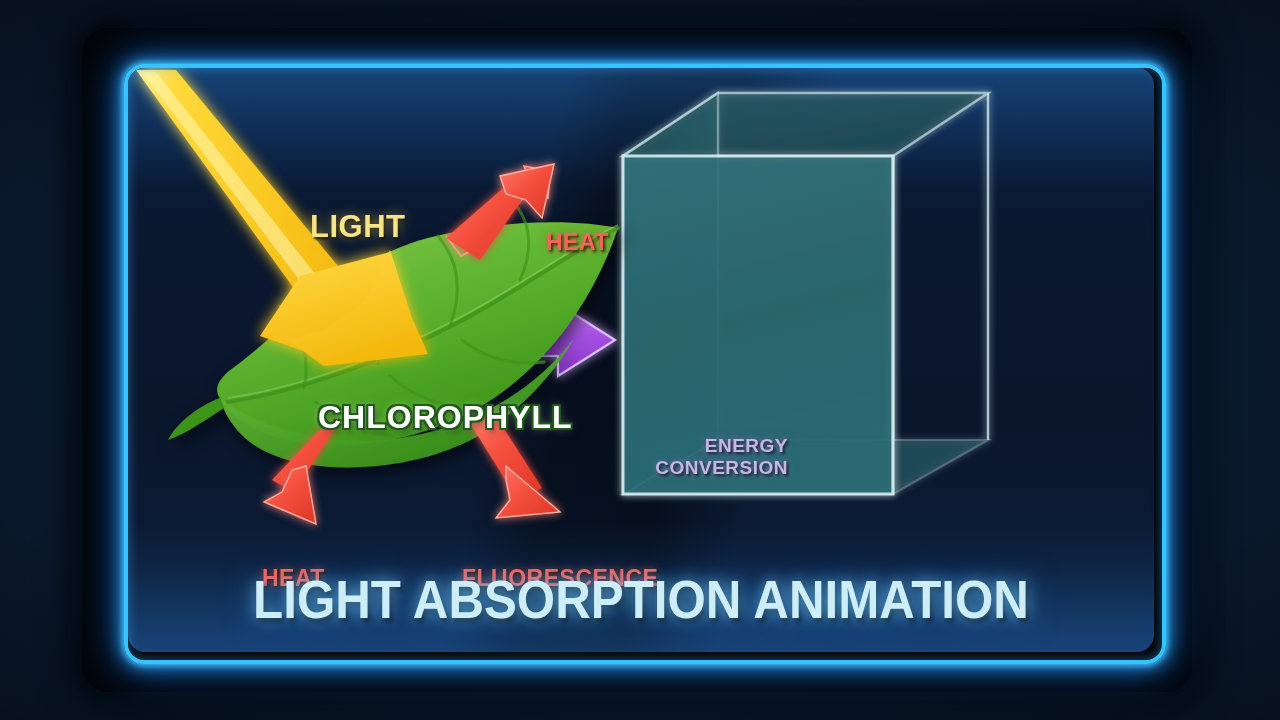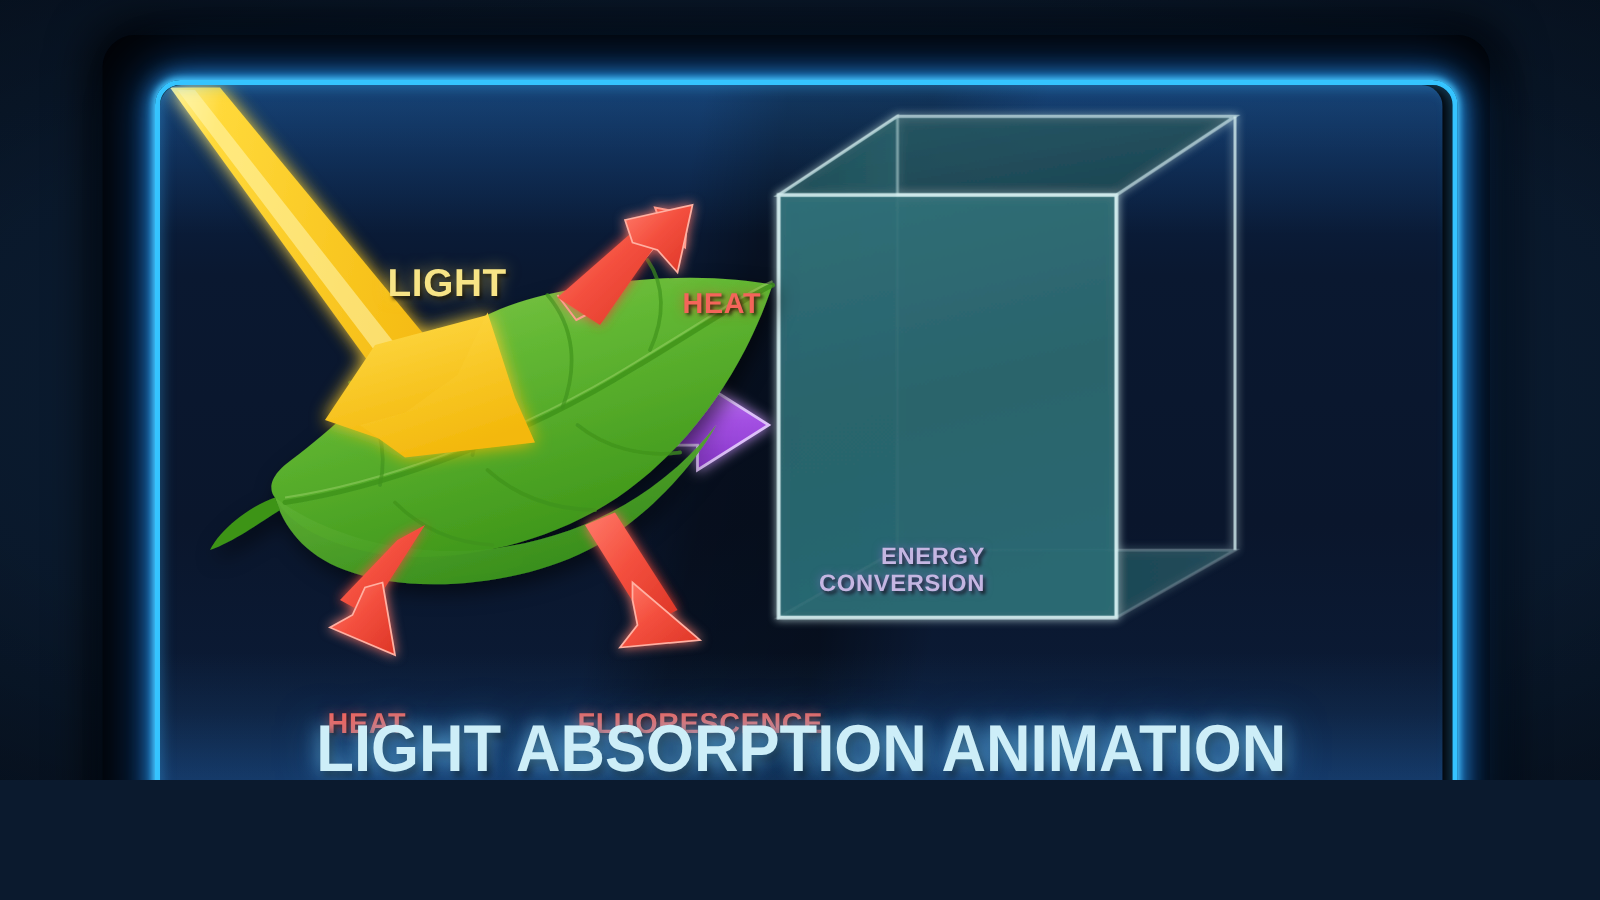--- a/index.html
+++ b/index.html
@@ -1,21 +1,21 @@
 <!DOCTYPE html>
 <html><head>
 <meta charset="utf-8">
 <style>
   html,body{margin:0;padding:0;}
   body{
     width:1280px;height:720px;overflow:hidden;
     background:#0b1a2e;
     font-family:"Liberation Sans", sans-serif;
   }
-  #stage{position:relative;width:1280px;height:624px;overflow:hidden;}
+  #stage{position:relative;width:1280px;height:720px;overflow:hidden;}
 
   
   .backdrop{
     position:absolute;inset:0;
     background:
       radial-gradient(140% 110% at 50% 50%, #0d2138 0%, #091729 48%, #050e1b 100%);
   }
   .backdrop-vig{
     position:absolute;inset:0;
     background:radial-gradient(120% 100% at 50% 50%, rgba(0,0,0,0) 45%, rgba(0,0,0,.55) 100%);
@@ -283,20 +283,21 @@
       </g>
 
       <g filter="url(#fRedGlow)">
         <polygon points="340,352 364,342 414,420 390,432 340,352" fill="url(#gRed)"></polygon>
         <polygon points="378,398 432,444 368,450 382,432 378,412 378,398" fill="url(#gRed)" stroke="#ffb0a2" stroke-width="1.4"></polygon>
       </g>
     </svg>
 
     <div class="lbl lbl-light">LIGHT</div>
     <div class="lbl lbl-heat1">HEAT</div>
+    <div class="lbl lbl-chloro">CHLOROPHYLL</div>
     <div class="lbl lbl-heat2">HEAT</div>
     <div class="lbl lbl-fluor">FLUORESCENCE</div>
     <div class="lbl lbl-energy">ENERGY CONVERSION</div>
 
     <div class="title">LIGHT ABSORPTION ANIMATION</div>
   </div>
 
   <div class="neon"></div>
 </div>
 

